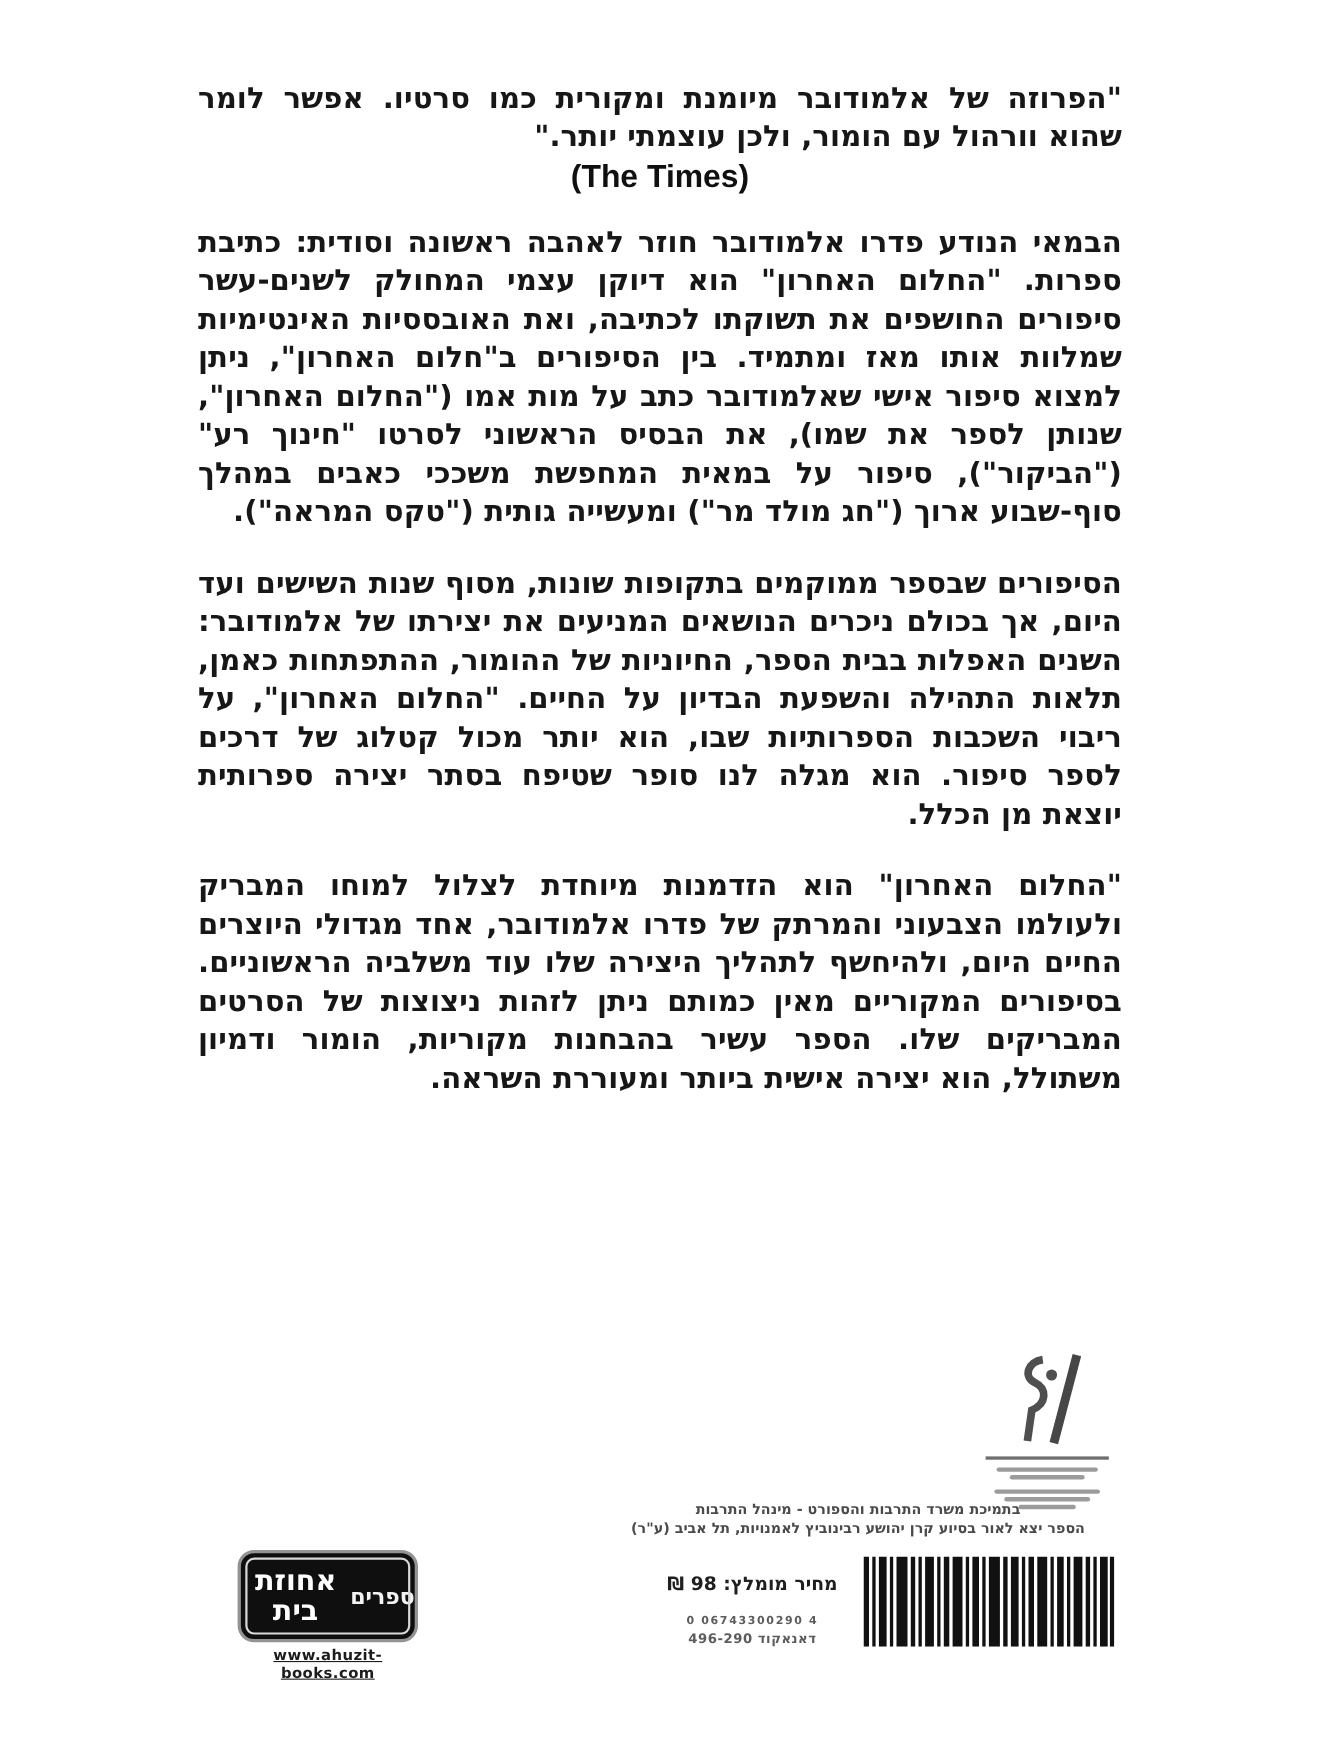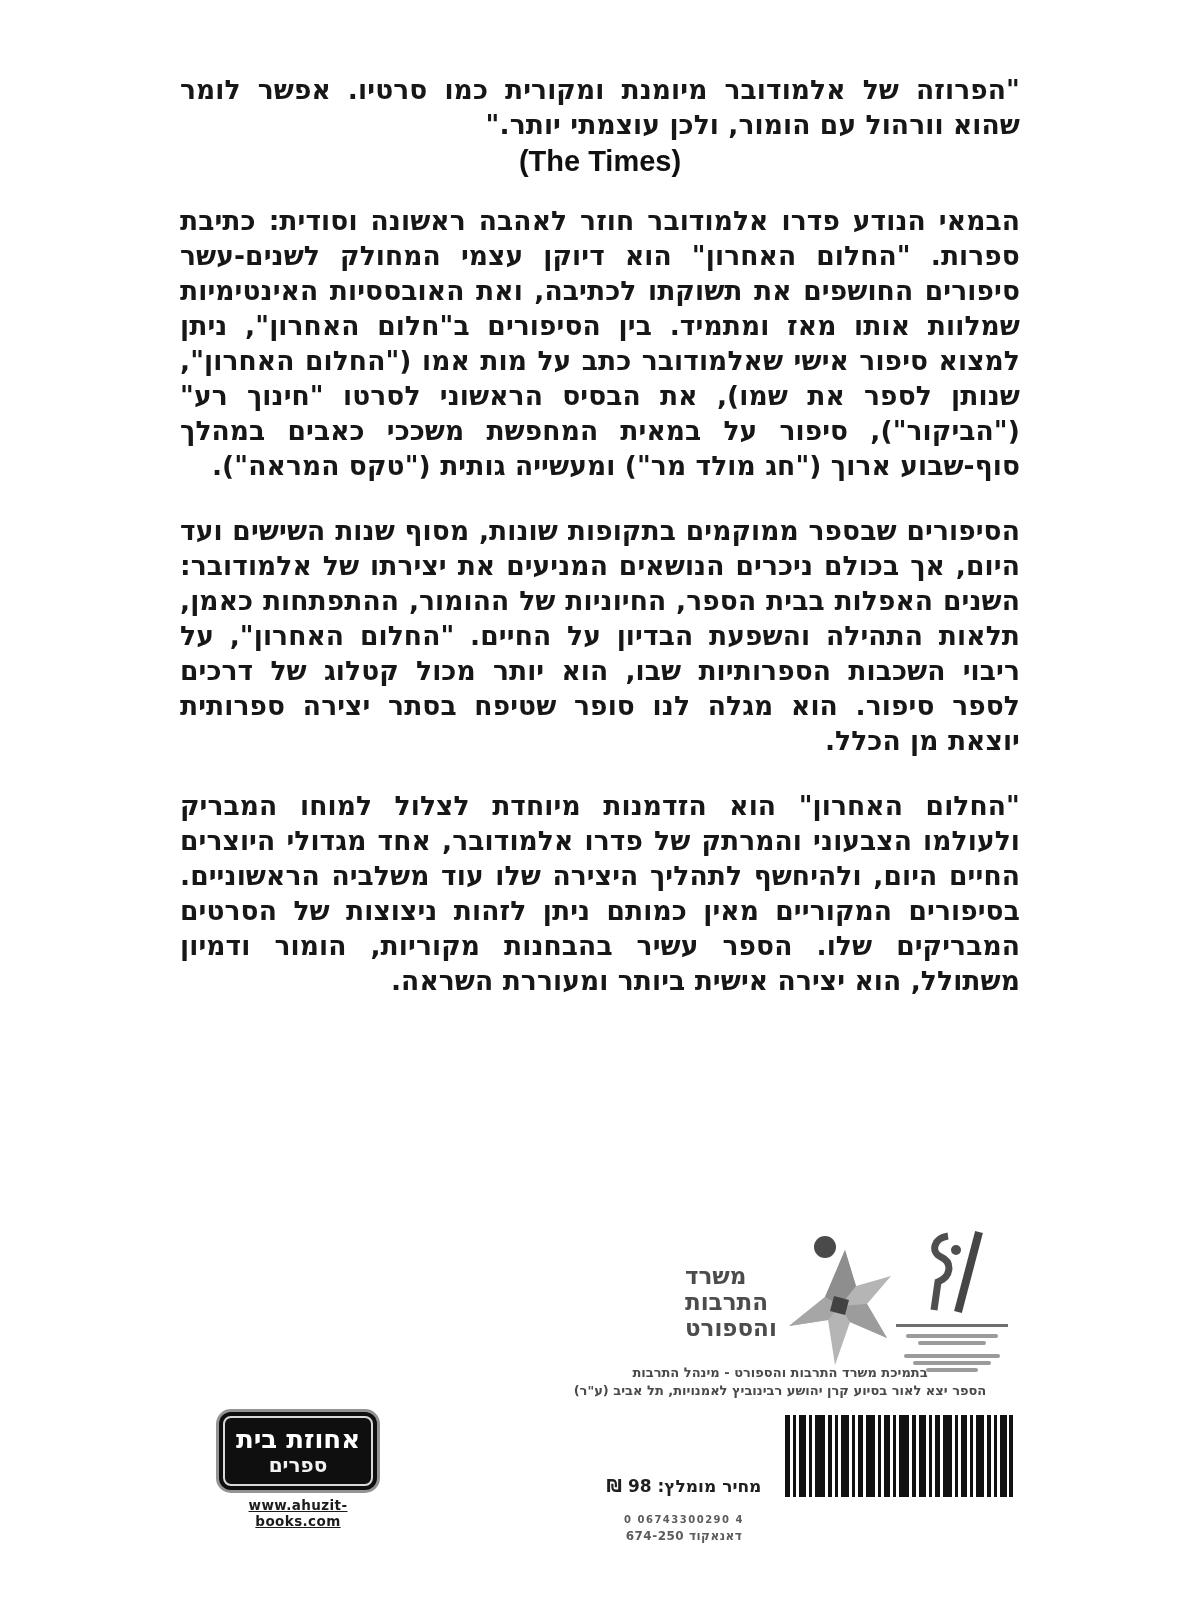--- a/index.html
+++ b/index.html
@@ -117,21 +117,21 @@
   }
   .publisher-box {
     position: relative;
     width: 158px;
     height: 78px;
     margin: 0 auto;
     background: #0f0f0f;
     border-radius: 12px;
     box-shadow: 0 0 0 3px #939393;
     display: flex;
-    flex-direction: column;
+    flex-direction: row;
     justify-content: center;
     align-items: center;
   }
   .publisher-box::after {
     content: "";
     position: absolute;
     inset: 4px;
     border: 2px solid #d9d9d9;
     border-radius: 8px;
     pointer-events: none;
@@ -157,21 +157,21 @@
     font-weight: 700;
     font-size: 13.5px;
     letter-spacing: 0.4px;
     color: #1c1c1c;
     filter: blur(0.6px);
     text-decoration: underline;
   }
   .price-col {
     position: absolute;
     left: 588px;
-    top: 1476px;
+    top: 1430px;
     width: 192px;
     text-align: center;
   }
   .price-line {
     direction: rtl;
     font-weight: 700;
     font-size: 17px;
     color: #1f1f1f;
     filter: blur(0.4px);
   }
@@ -207,37 +207,20 @@
     <p class="he-par quote-par">"הפרוזה של אלמודובר מיומנת ומקורית כמו סרטיו. אפשר לומר שהוא וורהול עם הומור, ולכן עוצמתי יותר."</p>
     <p class="times-line">(The Times)</p>
 
     <p class="he-par">הבמאי הנודע פדרו אלמודובר חוזר לאהבה ראשונה וסודית: כתיבת ספרות. "החלום האחרון" הוא דיוקן עצמי המחולק לשנים-עשר סיפורים החושפים את תשוקתו לכתיבה, ואת האובססיות האינטימיות שמלוות אותו מאז ומתמיד. בין הסיפורים ב"חלום האחרון", ניתן למצוא סיפור אישי שאלמודובר כתב על מות אמו ("החלום האחרון", שנותן לספר את שמו), את הבסיס הראשוני לסרטו "חינוך רע" ("הביקור"), סיפור על במאית המחפשת משככי כאבים במהלך סוף-שבוע ארוך ("חג מולד מר") ומעשייה גותית ("טקס המראה").</p>
     <p class="he-par">הסיפורים שבספר ממוקמים בתקופות שונות, מסוף שנות השישים ועד היום, אך בכולם ניכרים הנושאים המניעים את יצירתו של אלמודובר: השנים האפלות בבית הספר, החיוניות של ההומור, ההתפתחות כאמן, תלאות התהילה והשפעת הבדיון על החיים. "החלום האחרון", על ריבוי השכבות הספרותיות שבו, הוא יותר מכול קטלוג של דרכים לספר סיפור. הוא מגלה לנו סופר שטיפח בסתר יצירה ספרותית יוצאת מן הכלל.</p>
     <p class="he-par">"החלום האחרון" הוא הזדמנות מיוחדת לצלול למוחו המבריק ולעולמו הצבעוני והמרתק של פדרו אלמודובר, אחד מגדולי היוצרים החיים היום, ולהיחשף לתהליך היצירה שלו עוד משלביה הראשוניים. בסיפורים המקוריים מאין כמותם ניתן לזהות ניצוצות של הסרטים המבריקים שלו. הספר עשיר בהבחנות מקוריות, הומור ודמיון משתולל, הוא יצירה אישית ביותר ומעוררת השראה.</p>
   </div>
 
   <div class="logos-row">
 
-    <div class="ministry-logo">
-      <div class="ministry-label">
-        <span>משרד</span>
-        <span>התרבות</span>
-        <span>והספורט</span>
-      </div>
-      <div class="star-wrap">
-        <svg width="118" height="132" viewBox="0 0 118 132" xmlns="http://www.w3.org/2000/svg">
-          <circle cx="44" cy="13" r="11" fill="#4a4a4a"></circle>
-          <polygon points="64,16 75,52 110,42 86,70 106,104 69,88 54,131 47,86 8,92 44,63" fill="#b5b5b5"></polygon>
-          <polygon points="64,16 75,52 59,72 44,63" fill="#8e8e8e"></polygon>
-          <polygon points="86,70 106,104 69,88 59,72" fill="#9c9c9c"></polygon>
-          <polygon points="47,86 8,92 44,63 59,72" fill="#a6a6a6"></polygon>
-          <polygon points="53,62 68,66 64,81 49,77" fill="#424242"></polygon>
-        </svg>
-      </div>
-    </div>
 
     <div class="foundation-logo">
       <div>
         <svg width="112" height="88" viewBox="0 0 112 88" xmlns="http://www.w3.org/2000/svg">
           <path d="M52 8 C 38 10, 34 24, 45 29 C 56 34, 56 48, 42 54 L 38 82" stroke="#4f4f4f" stroke-width="7" fill="none"></path>
           <circle cx="60" cy="22" r="5" fill="#4f4f4f"></circle>
           <path d="M83 4 L 62 84" stroke="#464646" stroke-width="8" fill="none"></path>
         </svg>
       </div>
       <div class="foundation-rule"></div>
@@ -258,21 +241,21 @@
     <div class="publisher-box">
       <div class="publisher-name">אחוזת בית</div>
       <div class="publisher-sub">ספרים</div>
     </div>
     <div class="publisher-website">www.ahuzit-books.com</div>
   </div>
 
   <div class="price-col">
     <div class="price-line">מחיר מומלץ: 98 ₪</div>
     <div class="barcode-number">0 06743300290 4</div>
-    <div class="danacode-line">דאנאקוד 674-250</div>
+    <div class="danacode-line">דאנאקוד 496-290</div>
   </div>
 
   <div class="barcode-wrap">
     <svg width="228" height="82" viewBox="0 0 228 82" xmlns="http://www.w3.org/2000/svg">
       <g fill="#111111">
         <rect x="0" y="0" width="5" height="82"></rect>
         <rect x="8" y="0" width="3" height="82"></rect>
         <rect x="14" y="0" width="7" height="82"></rect>
         <rect x="24" y="0" width="3" height="82"></rect>
         <rect x="30" y="0" width="10" height="82"></rect>

